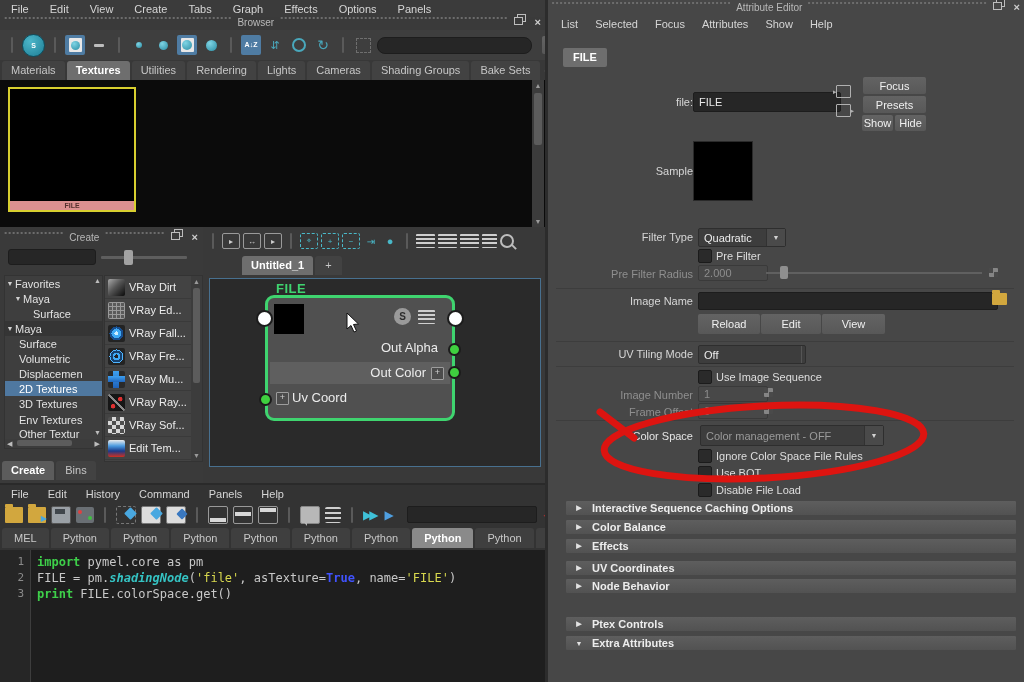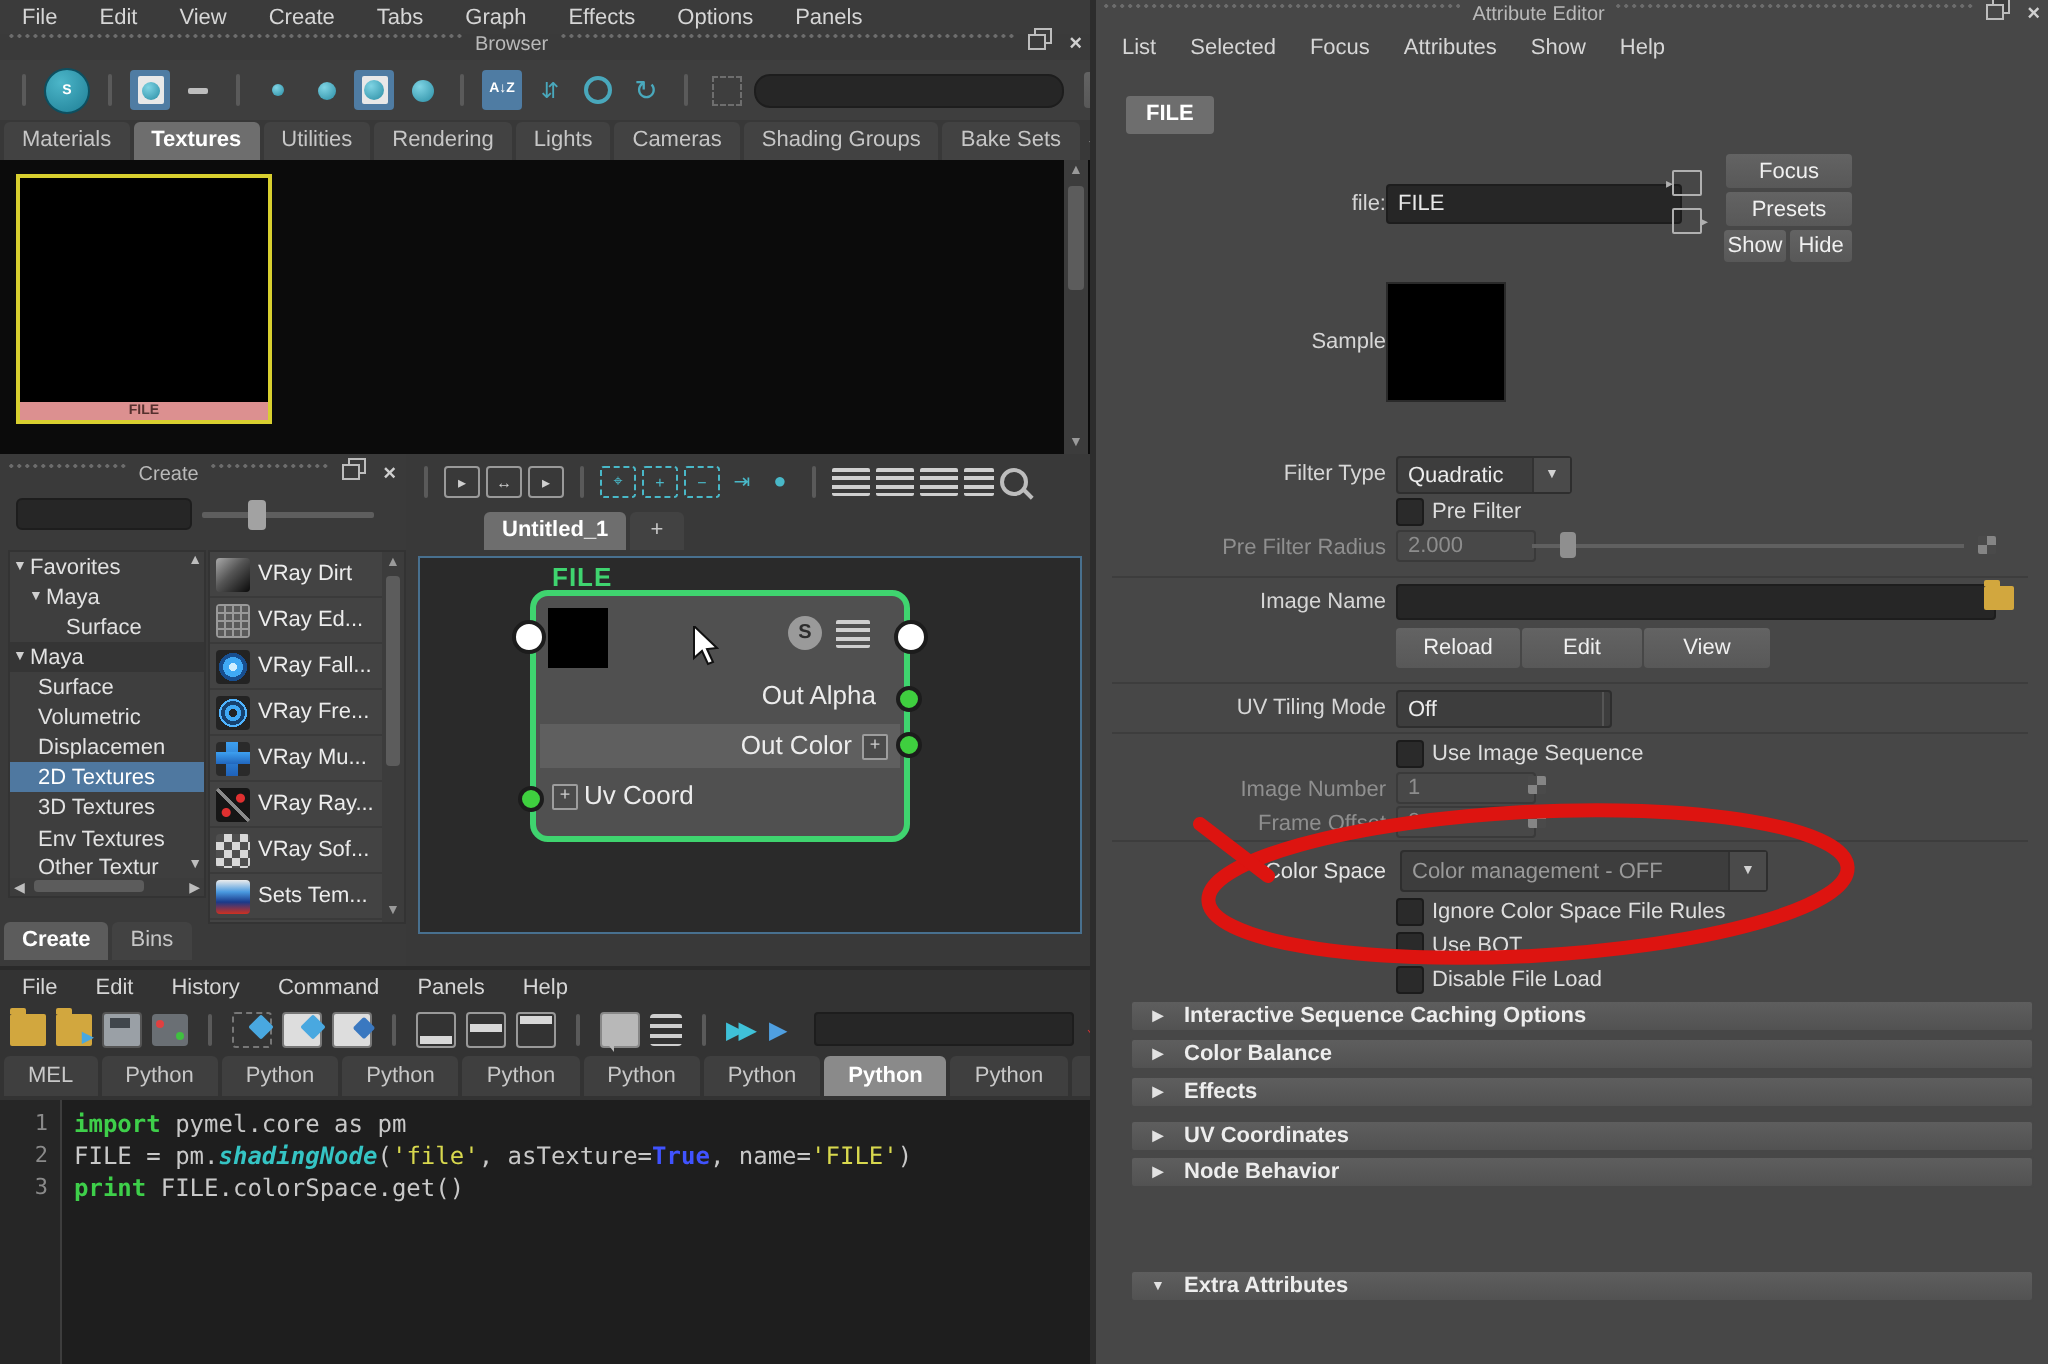--- a/index.html
+++ b/index.html
@@ -269,21 +269,21 @@
       <div class="vrow">
           <span class="vi vi-ray"></span>
           <span>VRay Ray...</span>
         </div>
       <div class="vrow">
           <span class="vi vi-sof"></span>
           <span>VRay Sof...</span>
         </div>
       <div class="vrow">
           <span class="vi vi-tem"></span>
-          <span>Sets Tem...</span>
+          <span>Edit Tem...</span>
         </div>
       <div class="sb-track" style="right:0;top:0;width:11px;height:185px;">
         <span class="sb-arr" style="top:2px;">▲</span>
         <div class="sb-thumb" style="left:2px;top:12px;width:7px;height:95px;"></div>
         <span class="sb-arr" style="bottom:2px;">▼</span>
       </div>
     </div>
 
     <div class="abs flex" style="left:2px;top:234px;height:18px;">
       <span class="btab active" style="background:#5c5c5c;">Create</span>
@@ -535,20 +535,24 @@
         <span>Effects</span>
       </div>
     <div class="sect" style="top:560px;">
         <span class="car">▶</span>
         <span>UV Coordinates</span>
       </div>
     <div class="sect" style="top:578px;">
         <span class="car">▶</span>
         <span>Node Behavior</span>
       </div>
+    <div class="sect" style="top:616px;">
+        <span class="car">▶</span>
+        <span>Ptex Controls</span>
+      </div>
     <div class="sect" style="top:635px;">
         <span class="car">▼</span>
         <span>Extra Attributes</span>
       </div>
 
     <svg class="abs" style="left:48px;top:398px;pointer-events:none;" width="345" height="92">
       <ellipse cx="168" cy="44" rx="160" ry="36" fill="none" stroke="#dd1410" stroke-width="7" stroke-linecap="round" transform="rotate(-3 168 44)"></ellipse>
       <line x1="4" y1="14" x2="38" y2="40" stroke="#dd1410" stroke-width="7" stroke-linecap="round"></line>
     </svg>
   </div>

